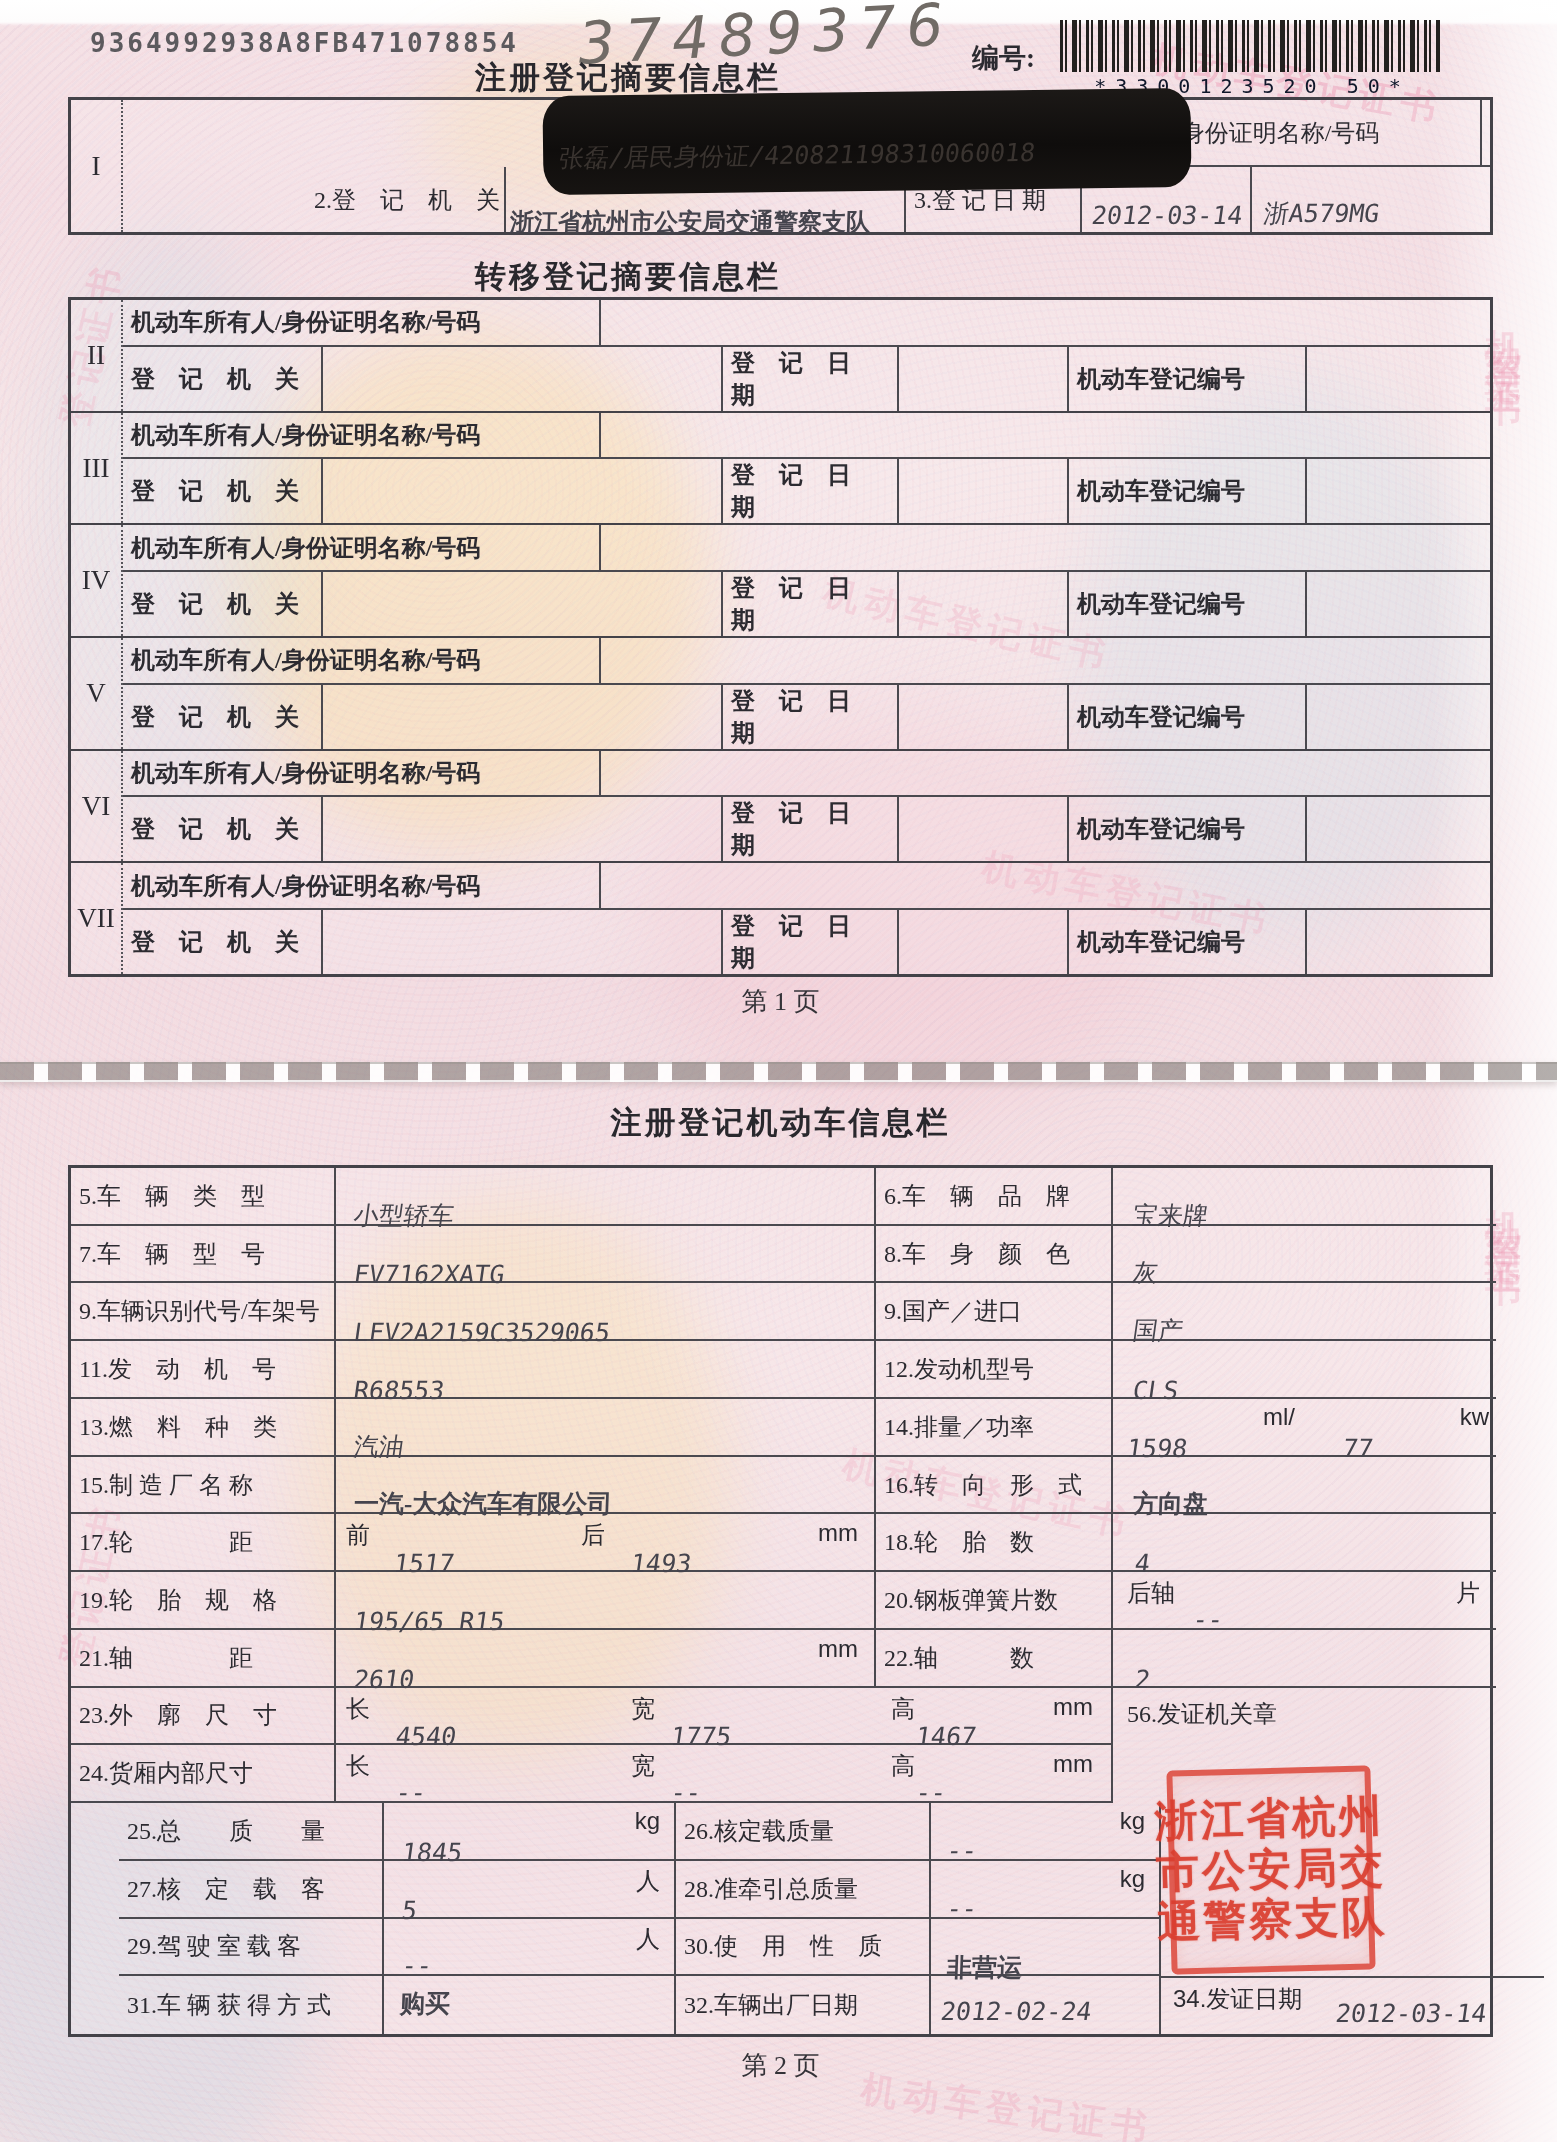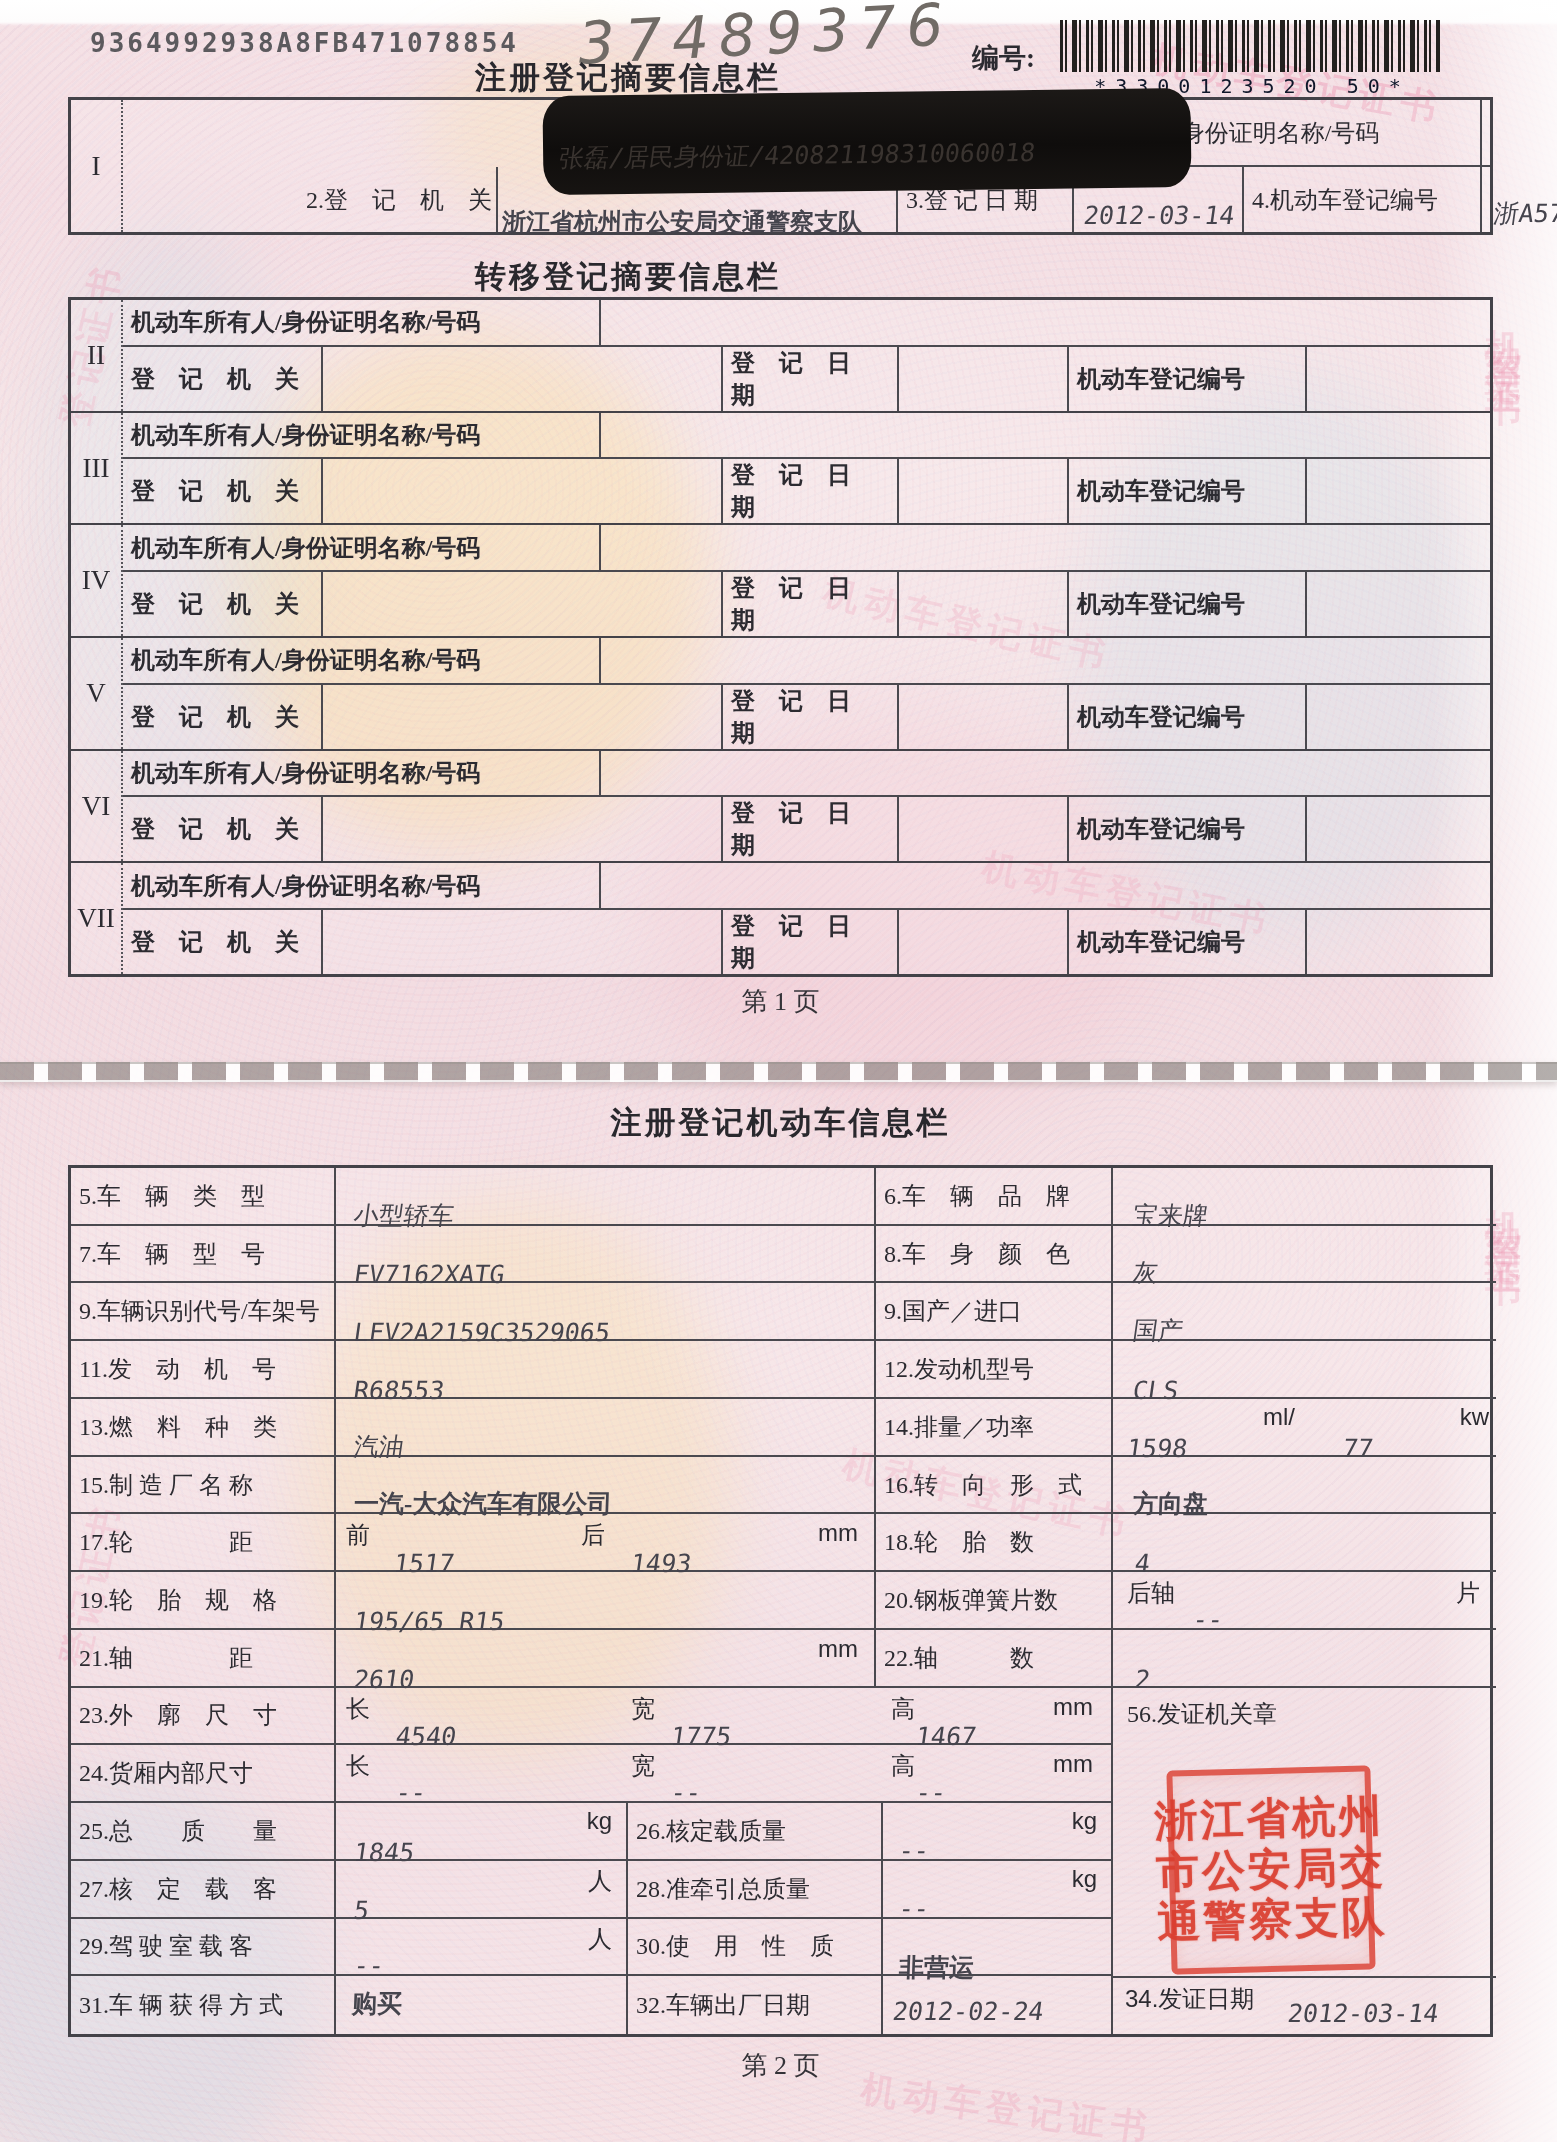--- a/index.html
+++ b/index.html
@@ -74,21 +74,21 @@
   .perf{position:absolute;left:0;top:1062px;width:1557px;height:16px;
      background:
        repeating-linear-gradient(90deg,rgba(120,115,110,.55) 0 34px,rgba(255,255,255,.9) 34px 48px);
      border-top:2px solid rgba(150,145,140,.5);border-bottom:2px solid rgba(255,255,255,.8);
      box-shadow:0 3px 6px rgba(120,100,100,.25);}
   
   .info{left:68px;top:1165px;width:1425px;height:872px;display:flex;flex-direction:column;}
   .irow{flex:1;display:grid;}
   .cols-std{grid-template-columns:265px 540px 237px 383px;}
   .cols-wide{grid-template-columns:265px 777px 383px;}
-  .cols-mass{grid-template-columns:265px 292px 255px 230px 383px;}
+  .cols-mass{grid-template-columns:265px 292px 255px 230px 383px;margin-left:48px;}
   .seal-label{position:absolute;left:1056px;top:530px;font-size:24px;z-index:2;}
   .stamp{position:absolute;left:1098px;top:600px;width:192px;height:192px;z-index:6;
       border:6px solid rgba(219,64,50,.82);border-radius:6px;transform:rotate(-1.5deg);
       display:flex;flex-direction:column;justify-content:center;align-items:center;
       background:rgba(243,120,108,.05);box-shadow:inset 0 0 14px rgba(219,64,50,.15);}
   .stamp span{font-size:43px;font-weight:bold;color:rgba(217,62,47,.88);letter-spacing:3px;
       line-height:1.18;text-shadow:0 0 2px rgba(217,62,47,.45);white-space:nowrap;}
 </style>
 </head>
 <body>
@@ -135,21 +135,20 @@
         </div>
         <div class="s1r2">
           <div class="cell br">2.登　记　机　关</div>
           <div class="cell br">
             <span class="val" style="left:4px;bottom:-6px;font-size:24px;font-family:'Liberation Serif',serif;transform:skewX(-2deg);font-weight:bold;">浙江省杭州市公安局交通警察支队</span>
           </div>
           <div class="cell br">3.登 记 日 期</div>
           <div class="cell br">
             <span class="val" style="left:10px;bottom:2px;">2012-03-14</span>
           </div>
-          <div class="cell br">4.机动车登记编号</div>
           <div class="cell">
             <span class="val" style="left:12px;bottom:2px;">浙A579MG</span>
           </div>
         </div>
       </div>
     </div>
 
     <div class="redact">
       <span class="val">张磊/居民身份证/420821198310060018</span>
     </div>

